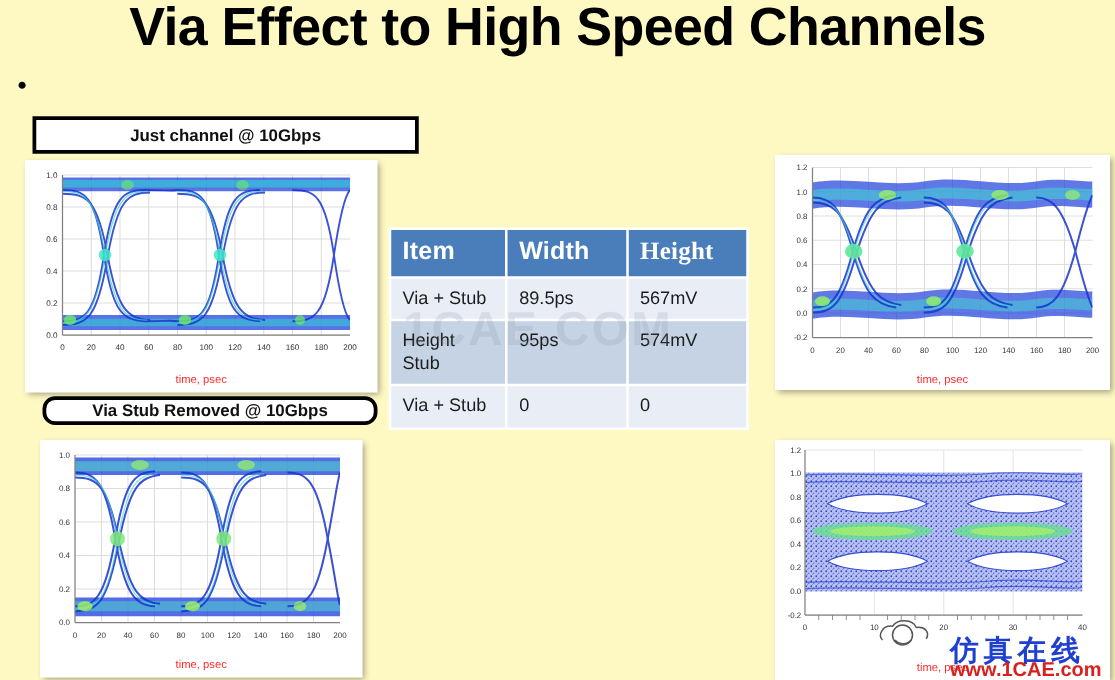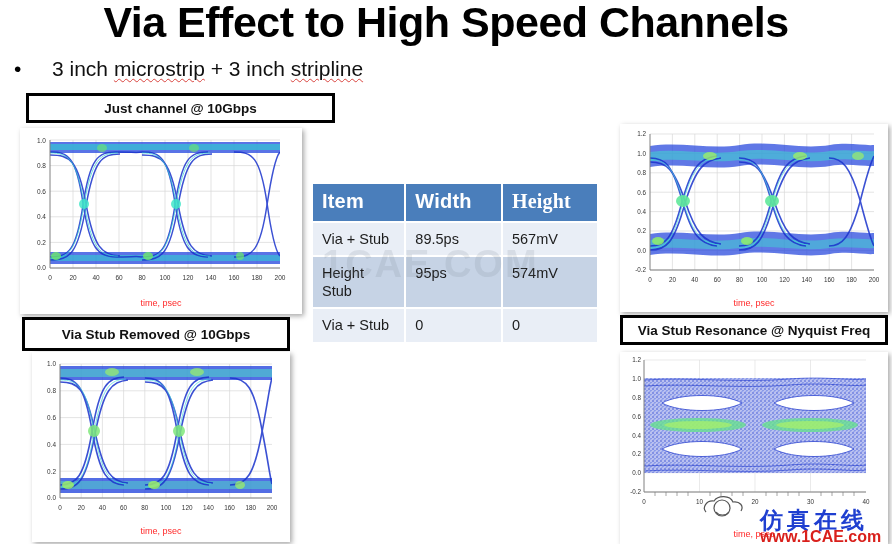--- a/index.html
+++ b/index.html
@@ -2,21 +2,21 @@
 <html><head>
 <meta charset="utf-8">
 <style>
   * { margin:0; padding:0; box-sizing:border-box; }
   html, body {
     width:892px; height:544px;
     background:#e7e7e7;
     font-family:"Liberation Sans", sans-serif;
     overflow:hidden;
   }
-  .slide { position:relative; width:892px; height:544px; background:#ffffff; }
+  .slide { position:relative; width:892px; height:544px; background:#fef9c3; }
 
   
   .title {
     position:absolute; left:0; top:-2px; width:892px;
     text-align:center;
     font-size:43px; font-weight:bold; color:#000;
     letter-spacing:-0.5px;
     font-family:"Liberation Sans", sans-serif;
   }
 
@@ -36,21 +36,21 @@
     position:absolute;
     background:#ffffff;
     border:3px solid #000;
     display:flex; align-items:center; justify-content:center;
     font-size:13.5px; font-weight:bold; color:#111;
     white-space:nowrap;
     z-index:6;
   }
   #cap-tl { left:26px;  top:93px;  width:309px; height:30px; }
   #cap-tr { left:607px; top:88px;  width:278px; height:30px; }
-  #cap-bl { left:22px;  top:317px; width:268px; height:34px; }
+  #cap-bl { left:34px;  top:317px; width:268px; height:23px;border-radius:10px; }
   #cap-br { left:620px; top:315px; width:268px; height:30px; }
 
   
   .panel {
     position:absolute;
     background:#ffffff;
     box-shadow:2px 2px 5px rgba(0,0,0,0.35);
     overflow:hidden;
   }
   #panel-tl { left:20px;  top:128px; width:282px; height:186px; }
@@ -125,21 +125,20 @@
 </style>
 </head>
 <body>
 
 <div class="slide">
 
   <div class="title">Via Effect to High Speed Channels</div>
 
   <div class="bullet-row">
     <span class="bullet-dot">•</span>
-    <span class="bullet-text"><span>3 inch </span><span class="sp">microstrip</span><span> + 3 inch </span><span class="sp">stripline</span></span>
   </div>
 
   <div class="caplabel" id="cap-tl">Just channel @ 10Gbps</div>
   <div class="panel" id="panel-tl">
     <div class="chart">
       <svg class="plot-svg" viewBox="0 0 282 186" preserveAspectRatio="none">
         <defs>
           <clipPath id="clipTL">
               <rect x="30" y="12" width="230" height="128"></rect>
             </clipPath>
@@ -393,21 +392,20 @@
           <text x="176.4" y="158" text-anchor="middle">140</text>
           <text x="197.6" y="158" text-anchor="middle">160</text>
           <text x="218.8" y="158" text-anchor="middle">180</text>
           <text x="240" y="158" text-anchor="middle">200</text>
         </g>
       </svg>
       <div class="xlabel" id="xl-bl">time, psec</div>
     </div>
   </div>
 
-  <div class="caplabel" id="cap-br">Via Stub Resonance @ Nyquist Freq</div>
   <div class="panel" id="panel-br">
     <div class="chart">
       <svg class="plot-svg" viewBox="0 0 268 192" preserveAspectRatio="none">
         <defs>
           <clipPath id="clipBR">
               <rect x="24" y="8" width="222" height="132"></rect>
             </clipPath>
           <pattern id="noiseBR" width="4" height="4" patternUnits="userSpaceOnUse">
             <rect width="4" height="4" fill="#ffffff"></rect>
             <circle cx="1" cy="1" r="0.75" fill="#1a33cc" opacity="0.85"></circle>

